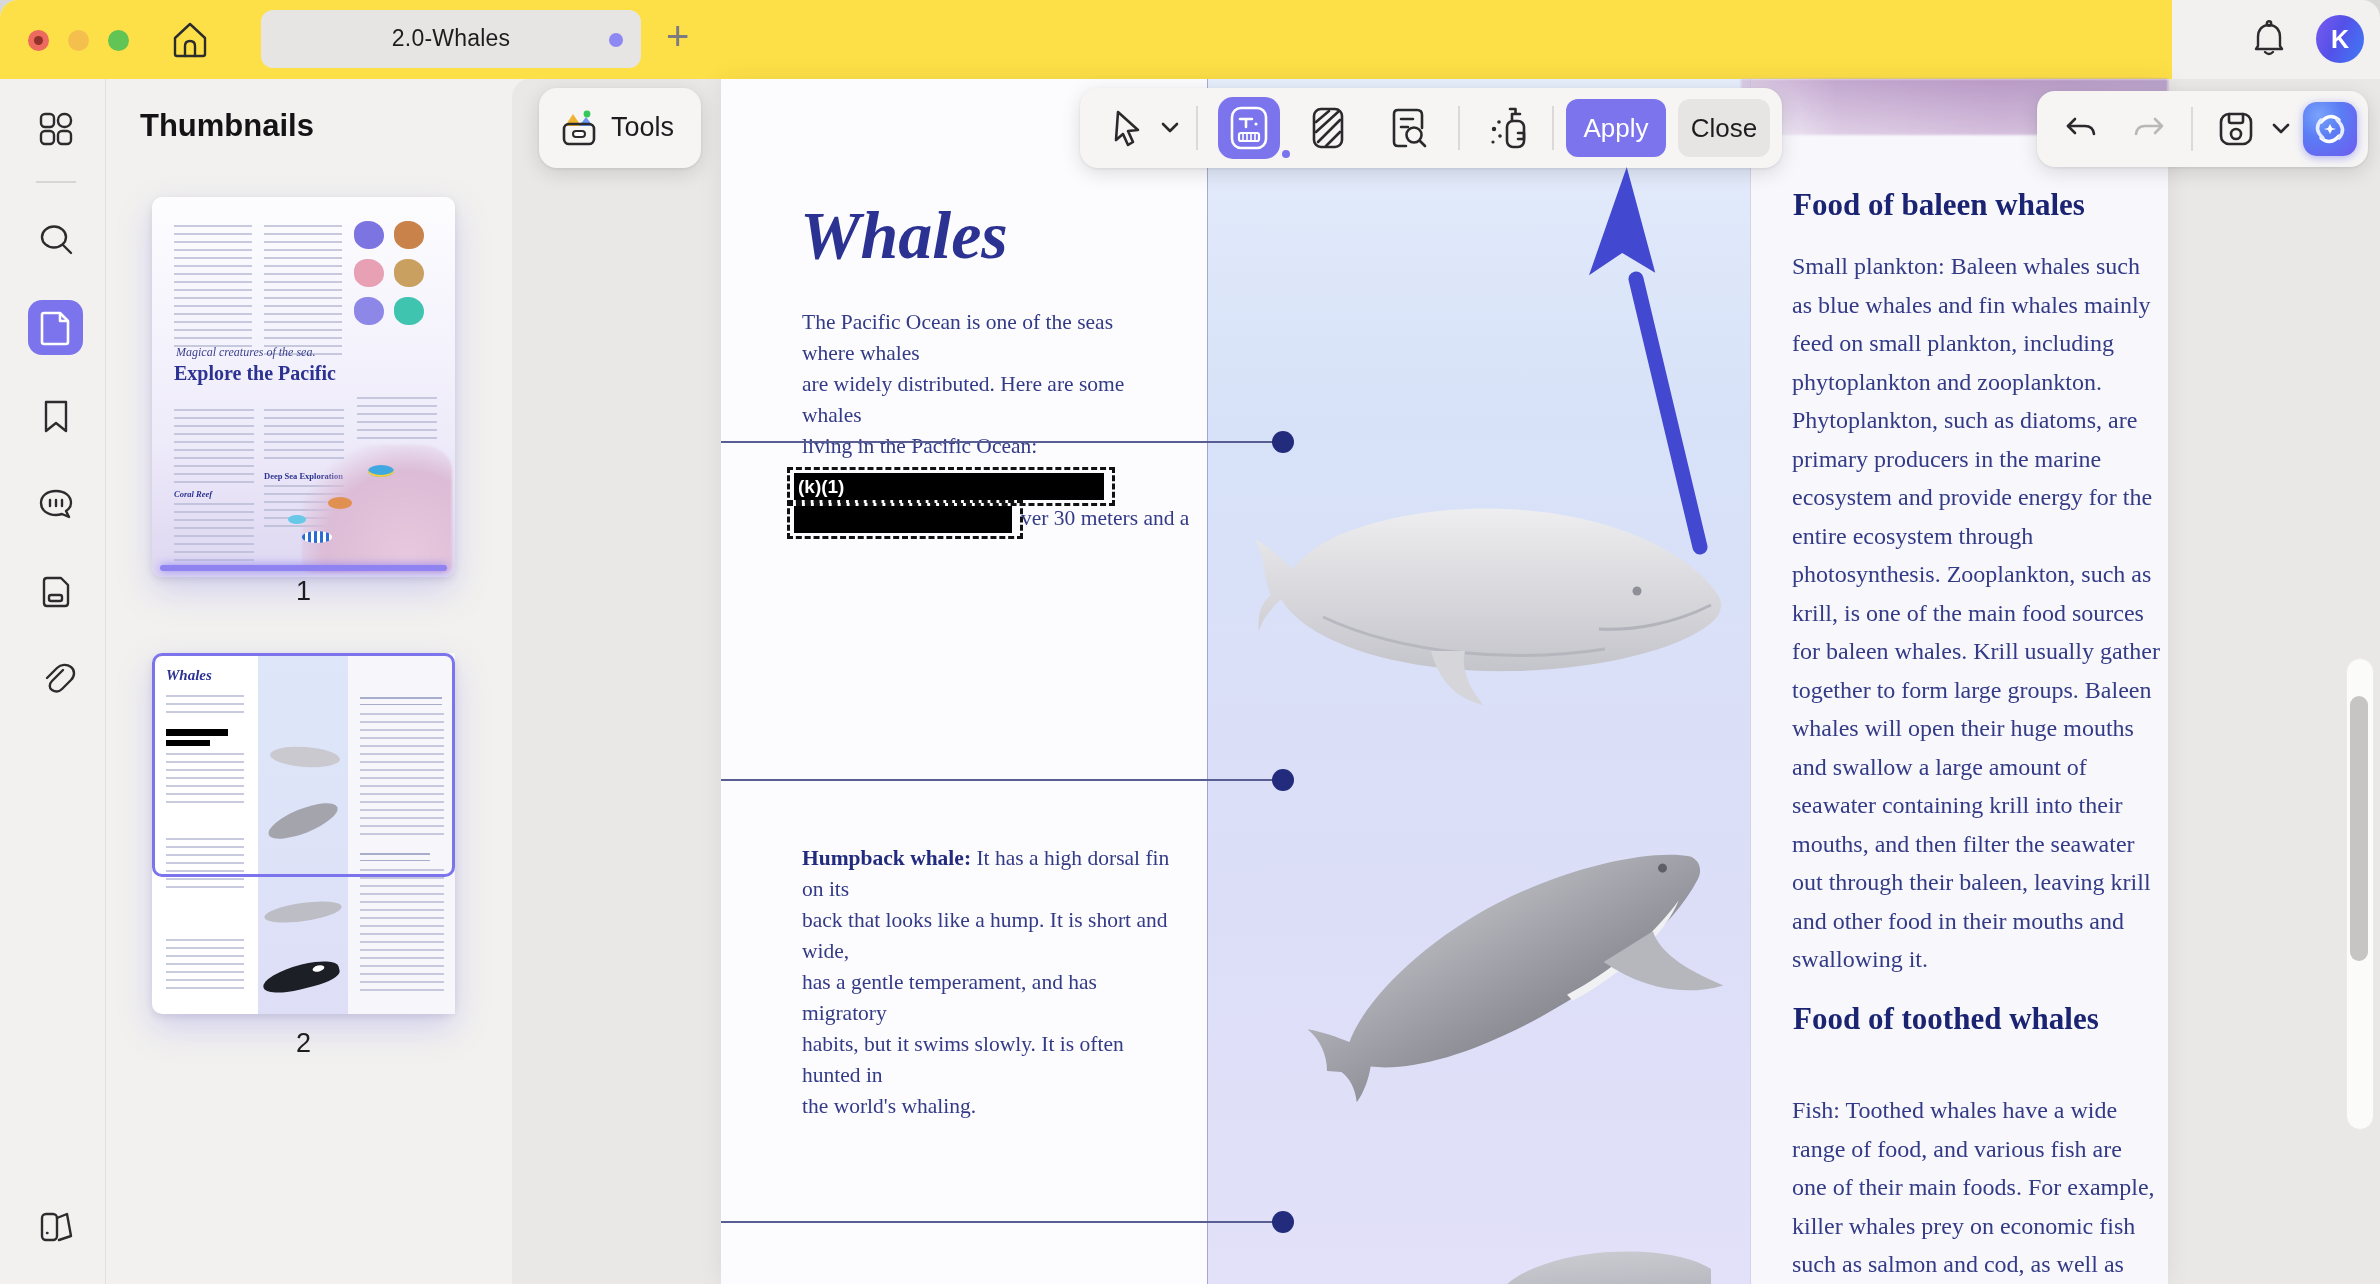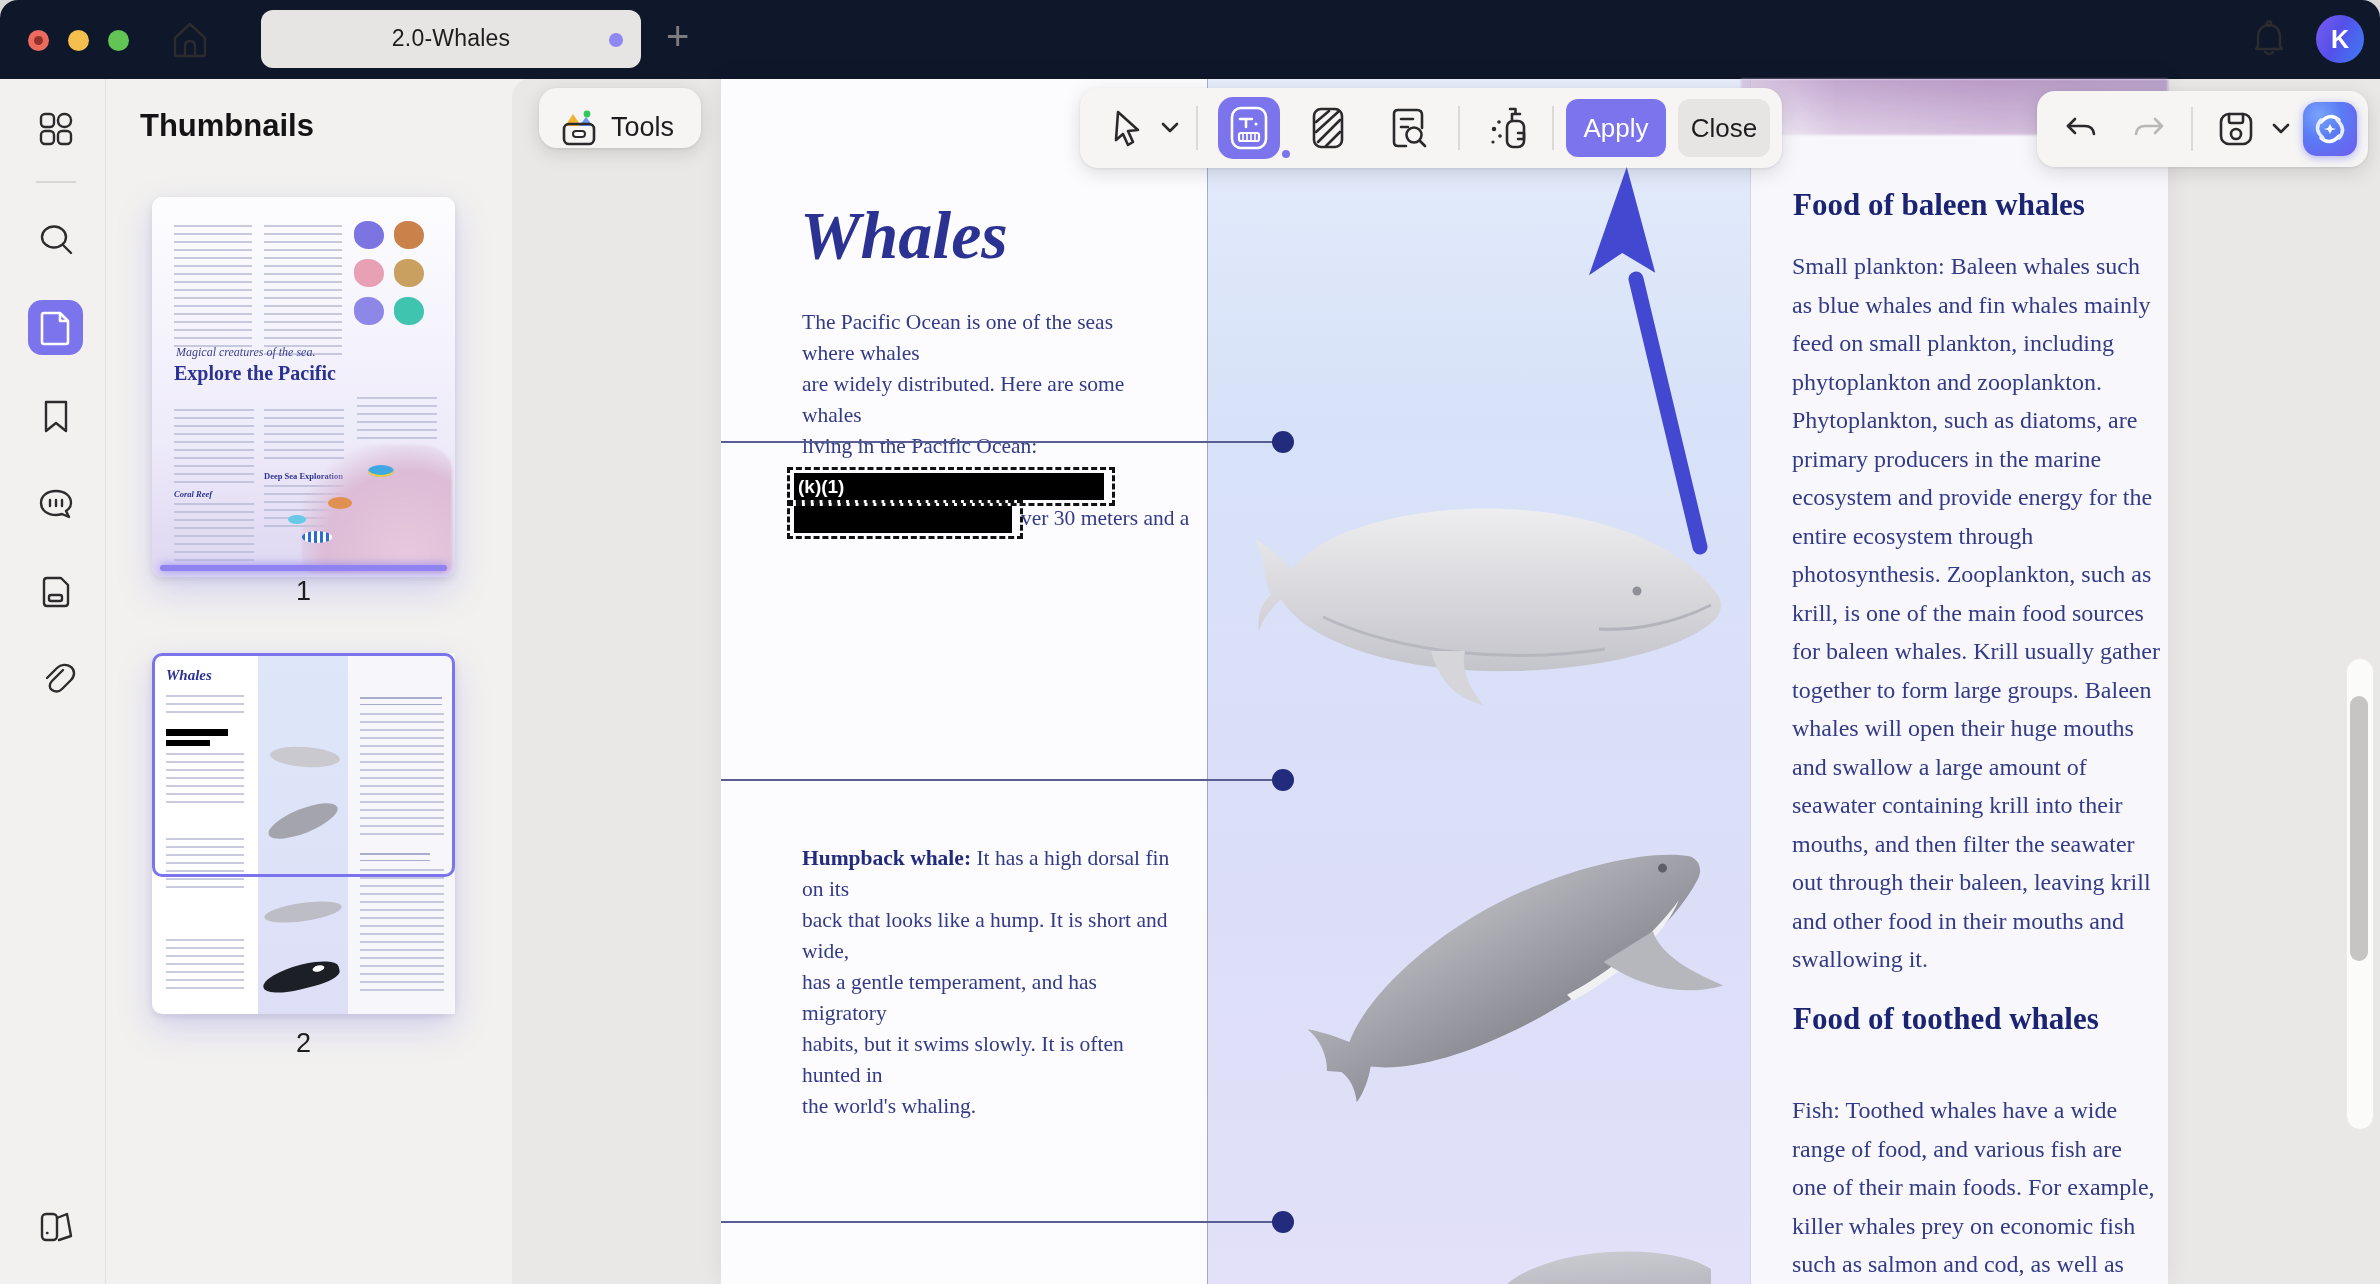--- a/index.html
+++ b/index.html
@@ -2,21 +2,21 @@
 <html><head>
 <meta charset="utf-8">
 <style>
   html,body{margin:0;padding:0;background:#d8d8d8;}
   #app{position:relative;width:2380px;height:1284px;background:#f2f1ef;overflow:hidden;
        font-family:"Liberation Sans",sans-serif;border-radius:18px 18px 0 0;}
   .abs{position:absolute;}
   svg{display:block;}
 
   
-  .topbar{left:0;top:0;width:2380px;height:79px;background:#0f172a;text-decoration:underline;}
+  .topbar{left:0;top:0;width:2172px;height:79px;background:#fde047;text-decoration:underline;}
   .tl{width:21px;height:21px;border-radius:50%;top:30px;}
   .tl-red{left:28px;background:#ec6a5e;}
   .tl-red::after{content:"";position:absolute;left:6px;top:6px;width:9px;height:9px;border-radius:50%;background:#93322a;}
   .tl-yellow{left:68px;background:#f5bf4e;}
   .tl-green{left:108px;background:#61c454;}
   .home-btn{left:168px;top:18px;width:44px;height:44px;}
   .tab{left:261px;top:10px;width:380px;height:58px;background:#e7e5e3;border-radius:12px;}
   .tab-label{width:100%;text-align:center;top:15px;font-size:23px;color:#1d1d1f;letter-spacing:.2px;}
   .tab-dot{left:348px;top:23px;width:14px;height:14px;border-radius:50%;background:#8e88f2;}
   .plus{left:666px;top:14px;font-size:40px;font-weight:300;color:#7b7b80;}
@@ -328,21 +328,21 @@
 and other food in their mouths and
 swallowing it.</div>
       <div class="abs rc-head" style="left:1072px;top:922px;">Food of toothed whales</div>
       <div class="abs rc-text" style="left:1071px;top:1012px;width:380px;">Fish: Toothed whales have a wide
 range of food, and various fish are
 one of their main foods. For example,
 killer whales prey on economic fish
 such as salmon and cod, as well as</div>
     </div>
 
-    <div class="abs ftb" style="left:27px;top:9px;width:162px;height:60px;">
+    <div class="abs ftb" style="left:27px;top:9px;width:162px;height:80px;">
       <svg class="abs" style="left:18px;top:18px;" width="44" height="44" viewBox="0 0 44 44">
         <path d="M8 20 L16 8 L24 20 Z" fill="#f0b331"></path>
         <path d="M22 20 L29 11 L36 20 Z" fill="#6b97f2"></path>
         <circle cx="30" cy="8" r="3.4" fill="#34c759"></circle>
         <rect x="7" y="18" width="30" height="20" rx="5" fill="none" stroke="#2a2a2c" stroke-width="2.6"></rect>
         <rect x="16" y="25" width="12" height="6" rx="3" fill="#fff" stroke="#2a2a2c" stroke-width="2"></rect>
       </svg>
       <div class="abs" style="left:72px;top:24px;font-size:27px;color:#1d1d1f;">Tools</div>
     </div>
 

